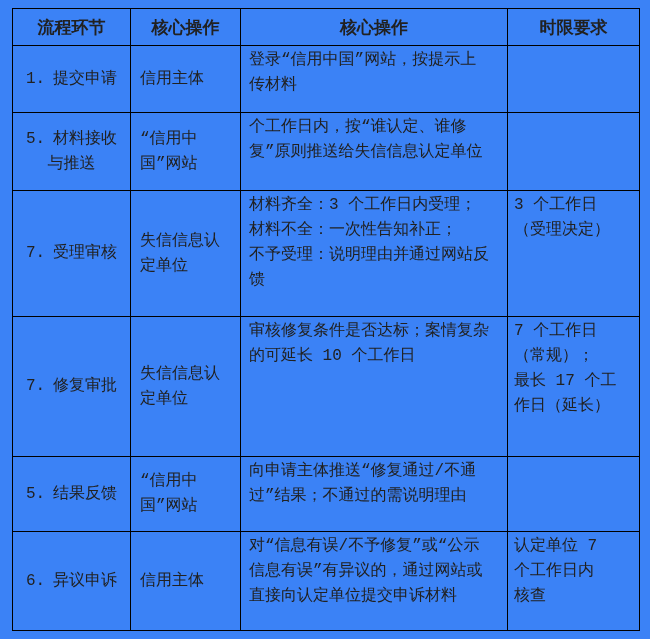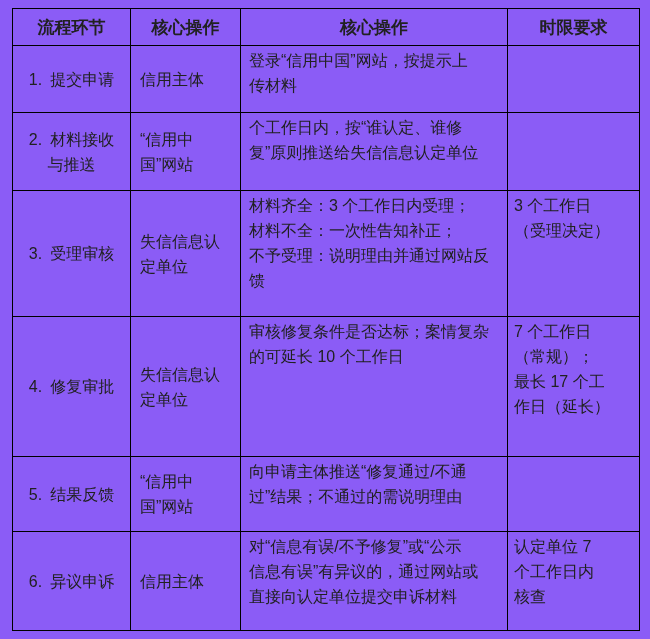--- a/index.html
+++ b/index.html
@@ -4,22 +4,22 @@
 <style>
   html, body {
     margin: 0;
     padding: 0;
     background: #ffffff;
   }
   .page {
     position: relative;
     width: 650px;
     height: 639px;
-    background: #8b5cf6;
-    font-family: Liberation Sans, sans-serif;
+    background: #3b82f6;
+    font-family: Liberation Mono, monospace;
     color: #212121;
     overflow: hidden;
   }
   table.process-table {
     position: absolute;
     left: 12px;
     top: 8px;
     width: 627px;
     border-collapse: collapse;
     table-layout: fixed;
@@ -93,41 +93,41 @@
     </thead>
     <tbody>
       <tr class="row0">
         <td class="c-step">1. 提交申请</td>
         <td class="c-owner">信用主体</td>
         <td class="c-actions">登录“信用中国”网站，按提示上
 传材料</td>
         <td class="c-deadline"></td>
       </tr>
       <tr class="row1">
-        <td class="c-step">2. 材料接收
+        <td class="c-step">5. 材料接收
 与推送</td>
         <td class="c-owner">“信用中
 国”网站</td>
         <td class="c-actions">个工作日内，按“谁认定、谁修
 复”原则推送给失信信息认定单位</td>
         <td class="c-deadline"></td>
       </tr>
       <tr class="row2">
-        <td class="c-step">3. 受理审核</td>
+        <td class="c-step">7. 受理审核</td>
         <td class="c-owner">失信信息认
 定单位</td>
         <td class="c-actions">材料齐全：3 个工作日内受理；
 材料不全：一次性告知补正；
 不予受理：说明理由并通过网站反
 馈</td>
         <td class="c-deadline">3 个工作日
 （受理决定）</td>
       </tr>
       <tr class="row3">
-        <td class="c-step">4. 修复审批</td>
+        <td class="c-step">7. 修复审批</td>
         <td class="c-owner">失信信息认
 定单位</td>
         <td class="c-actions">审核修复条件是否达标；案情复杂
 的可延长 10 个工作日</td>
         <td class="c-deadline">7 个工作日
 （常规）；
 最长 17 个工
 作日（延长）</td>
       </tr>
       <tr class="row4">

